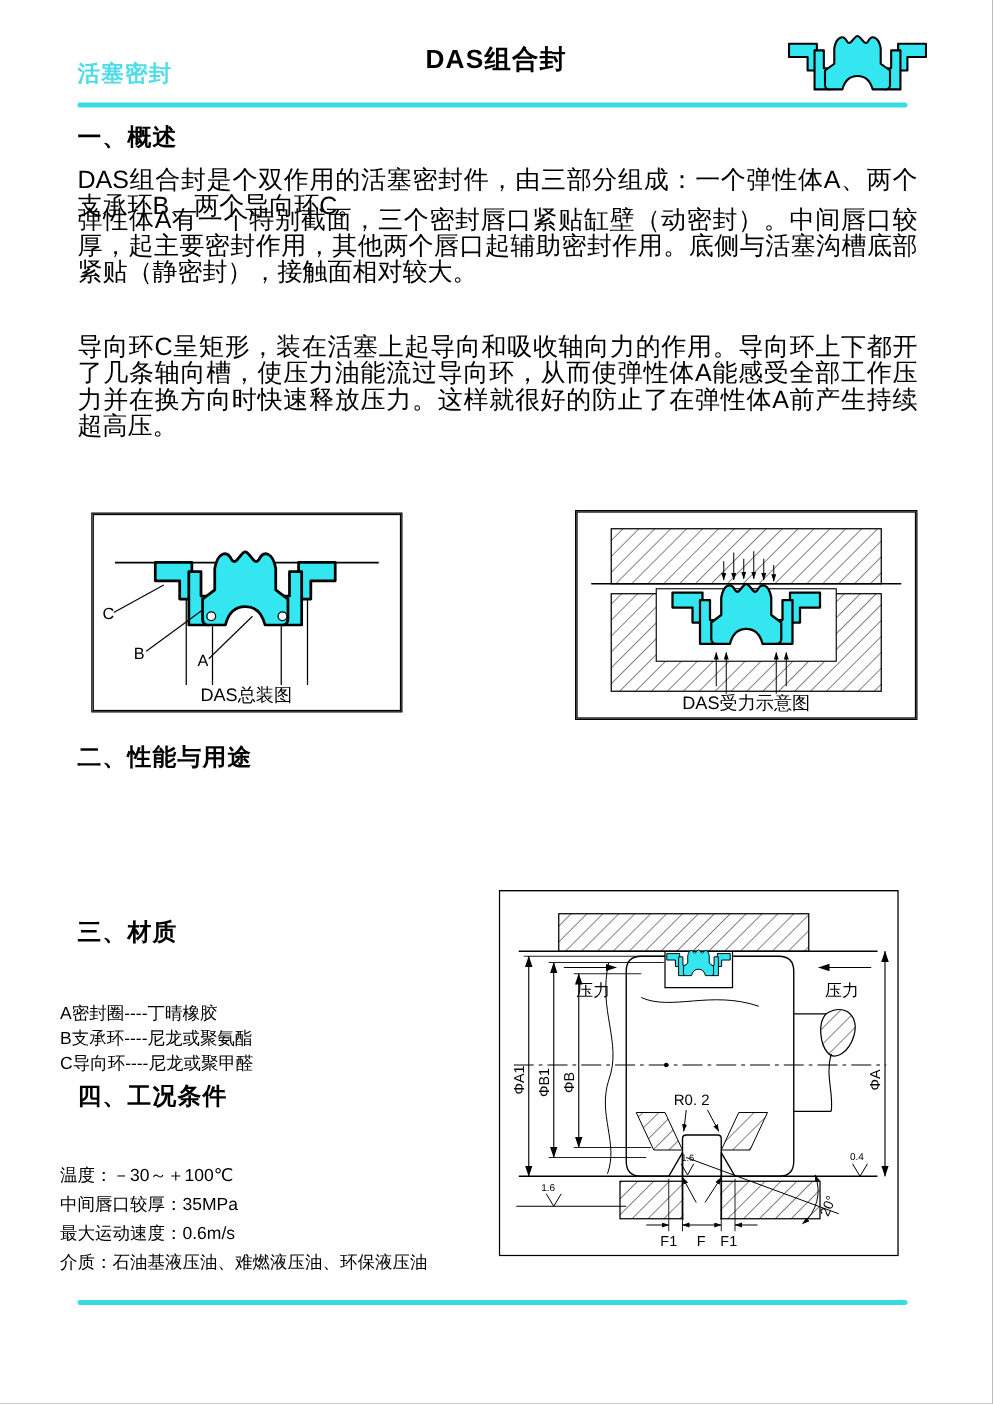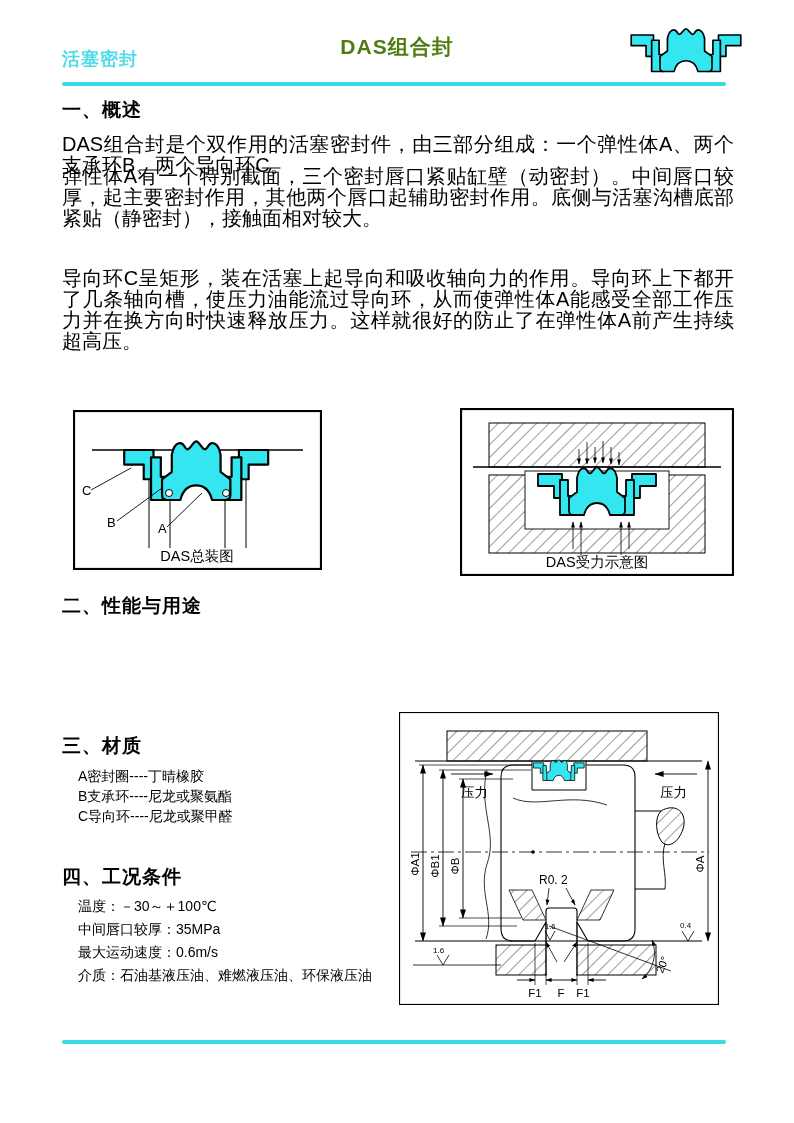--- a/index.html
+++ b/index.html
@@ -1,24 +1,24 @@
 <!DOCTYPE html>
 <html><head>
 <meta charset="utf-8">
 <style>
   html,body{margin:0;padding:0;background:#888;}
   .page{position:relative;width:794px;height:1123px;background:#fff;margin:0 auto;
         font-family:"Liberation Sans","DejaVu Sans",sans-serif;color:#111;overflow:hidden;}
   .abs{position:absolute;}
   .category{left:62px;top:47px;font-size:18px;font-weight:bold;color:#4fdce8;letter-spacing:1px;}
-  .doc-title{left:0;right:0;top:33px;text-align:center;font-size:21px;font-weight:bold;color:#4d7c0f;letter-spacing:1px;}
+  .doc-title{left:0;right:0;top:33px;text-align:center;font-size:21px;font-weight:bold;color:#000000;letter-spacing:1px;}
   .rule{left:62px;width:664px;height:4px;background:#38dae3;border-radius:2px;}
   .h-sec{left:62px;font-size:19px;font-weight:bold;color:#000;letter-spacing:1px;}
   .para{left:62px;width:672px;font-size:20px;line-height:21px;text-align:justify;color:#000;}
-  .listline{left:78px;font-size:14px;color:#000;}
+  .listline{left:48px;font-size:14px;color:#000;margin-top:34px;}
   .fig{border:1px solid #000;background:#fff;}
   .drawbox{left:399px;top:712px;width:320px;height:293px;}
   svg text{font-family:"Liberation Sans","DejaVu Sans",sans-serif;}
 </style>
 </head>
 <body>
 
 <svg width="0" height="0" style="position:absolute" aria-hidden="true">
   <defs>
     <pattern id="hatch" width="9" height="9" patternUnits="userSpaceOnUse" patternTransform="rotate(45)">

